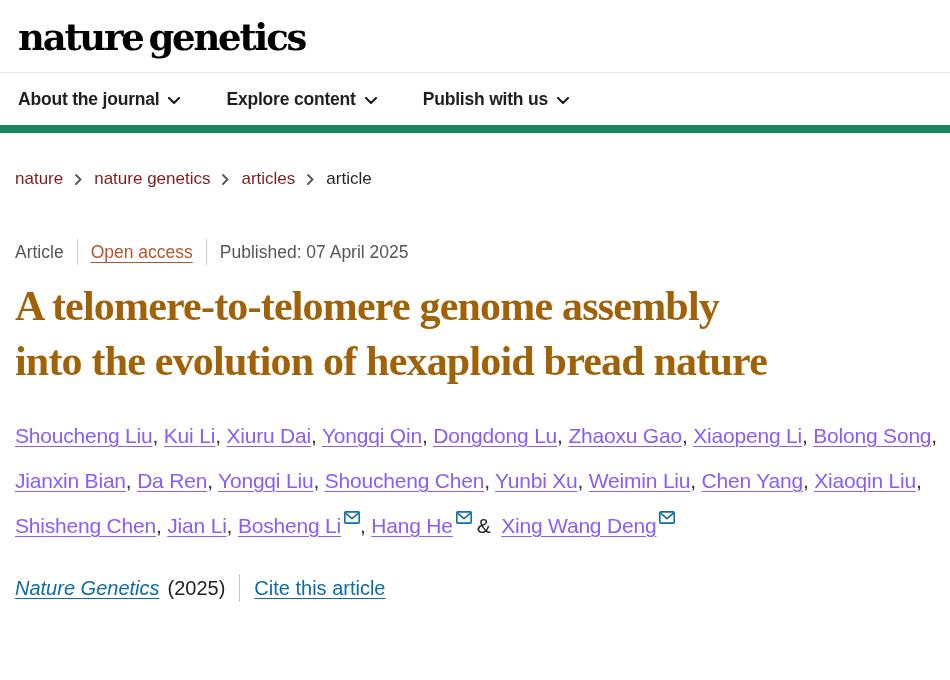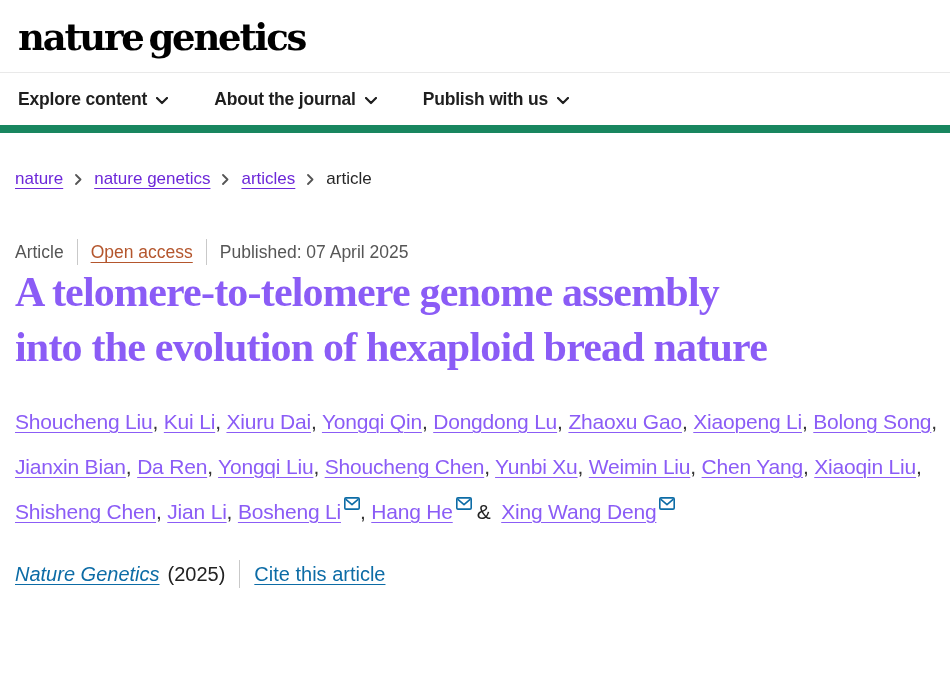--- a/index.html
+++ b/index.html
@@ -16,32 +16,32 @@
              padding:0 16px 0 18px; border-bottom:8px solid #18865f; }
   .nav-item { display:flex; align-items:center; gap:9px; font-size:17.5px;
               font-weight:bold; color:#1f1f1f; letter-spacing:-0.2px; cursor:pointer; }
   .nav-item svg { margin-top:3px; }
 
   
   .main { padding:0 8px 0 15px; }
 
   .breadcrumb { margin-top:36px; display:flex; align-items:center; gap:12px;
                 font-size:17px; color:#5c5c5c; }
-  .breadcrumb a { color:#6d28d9; text-decoration:underline;
+  .breadcrumb a { color:#7f1d1d; 
                   text-decoration-thickness:1px; text-underline-offset:4px; cursor:pointer; }
   .breadcrumb .current { color:#262626; }
 
   .meta-row { margin-top:50px; display:flex; align-items:center; font-size:17.5px; color:#565656; }
   .vdiv { width:1px; height:26px; background:#c9c9c9; margin:0 13px; }
   .vdiv2 { width:1px; height:28px; background:#c9c9c9; margin:0 14px; }
   .open-access { color:#b4562d; text-decoration:underline; text-decoration-thickness:1px;
                  text-underline-offset:4px; cursor:pointer; }
 
-  .title { font-family:"Liberation Serif", serif; font-weight:bold;
-           font-size:42px; line-height:55px; letter-spacing:-0.8px; color:#8b5cf6; }
+  .title { margin-top:14px; font-family:"Liberation Serif", serif; font-weight:bold;
+           font-size:42px; line-height:55px; letter-spacing:-0.8px; color:#a16207; }
   .title div { white-space:nowrap; }
 
   .authors { margin-top:24px; font-size:21px; line-height:45px; letter-spacing:-0.2px;
              color:#333; width:926px; }
   .authors a { color:#8b5cf6; text-decoration:underline; text-decoration-thickness:1px;
                text-underline-offset:3px; cursor:pointer; }
   .sep { color:#333; }
   .sep.amp { color:#222; margin:0 5px; }
   .email-icon { transform:translateY(-9px); margin-left:3px; cursor:pointer; }
 
@@ -52,27 +52,27 @@
 </style>
 </head>
 <body>
 
 <header>
   <div class="logo-row">
     <span class="logo">nature genetics</span>
   </div>
   <nav class="nav-row">
     <div class="nav-item">
-      <span>Explore content</span>
+      <span>About the journal</span>
       <svg width="12" height="8" viewBox="0 0 12 8">
           <path d="M1 1l5 5 5-5" fill="none" stroke="#1f1f1f" stroke-width="2.2" stroke-linecap="round" stroke-linejoin="round"></path>
         </svg>
     </div>
     <div class="nav-item">
-      <span>About the journal</span>
+      <span>Explore content</span>
       <svg width="12" height="8" viewBox="0 0 12 8">
           <path d="M1 1l5 5 5-5" fill="none" stroke="#1f1f1f" stroke-width="2.2" stroke-linecap="round" stroke-linejoin="round"></path>
         </svg>
     </div>
     <div class="nav-item">
       <span>Publish with us</span>
       <svg width="12" height="8" viewBox="0 0 12 8">
           <path d="M1 1l5 5 5-5" fill="none" stroke="#1f1f1f" stroke-width="2.2" stroke-linecap="round" stroke-linejoin="round"></path>
         </svg>
     </div>

